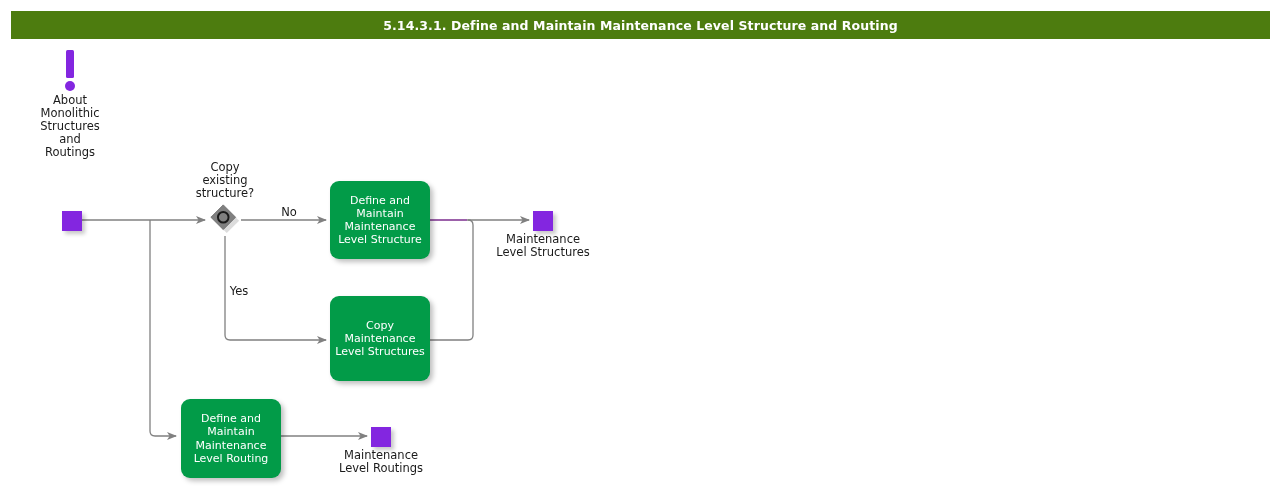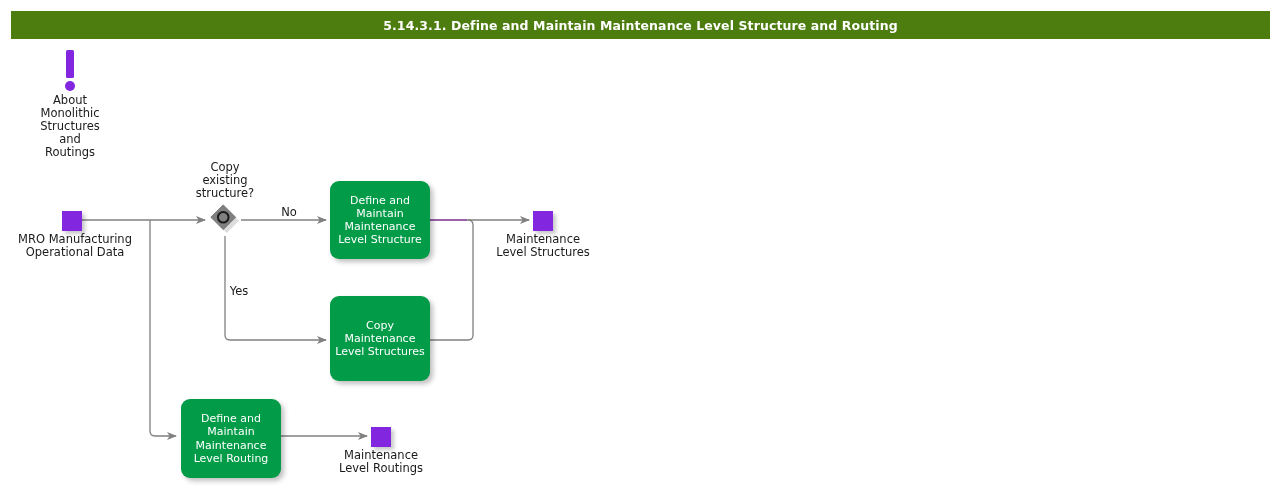--- a/index.html
+++ b/index.html
@@ -162,22 +162,20 @@
     <rect x="4" y="0" width="8" height="28" rx="1.5" fill="#8326E0"></rect>
     <circle cx="8" cy="36" r="5" fill="#8326E0"></circle>
   </svg>
   <div class="node-label" style="left:10px; top:94px; width:120px;">About
 Monolithic
 Structures
 and
 Routings</div>
 
   <div class="data-node" style="left:62px; top:211px;"></div>
-  <div class="node-label" style="left:5px; top:233px; width:140px;">MRO Manufacturing
-Operational Data</div>
 
   <div class="node-label" style="left:175px; top:161px; width:100px;">Copy
 existing
 structure?</div>
   <svg id="decision-diamond" viewBox="0 0 34 34" xmlns="http://www.w3.org/2000/svg">
     <polygon points="16,2 30,16 16,30 2,16" fill="#9a9a9a" opacity="0.35" transform="translate(3,3)"></polygon>
     <polygon points="15,1 29,15 15,29 1,15" fill="#808080" stroke="#6e6e6e" stroke-width="1"></polygon>
     <circle cx="15" cy="15" r="6" fill="#808080" stroke="#1a1a1a" stroke-width="2.2"></circle>
   </svg>
 

